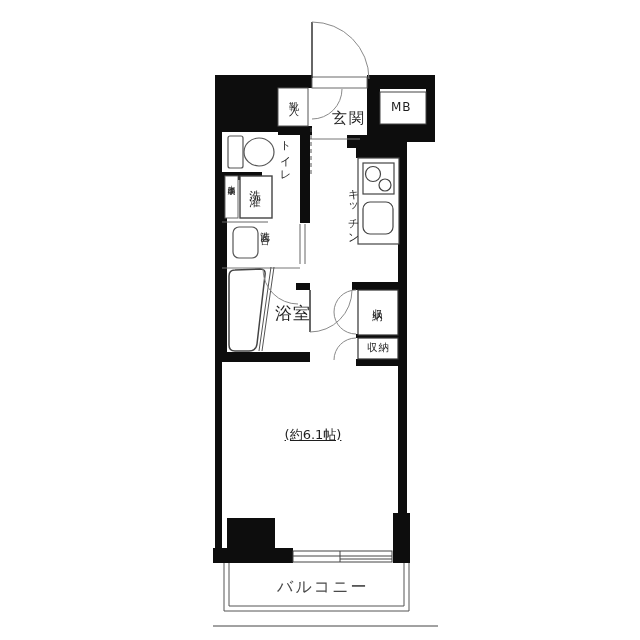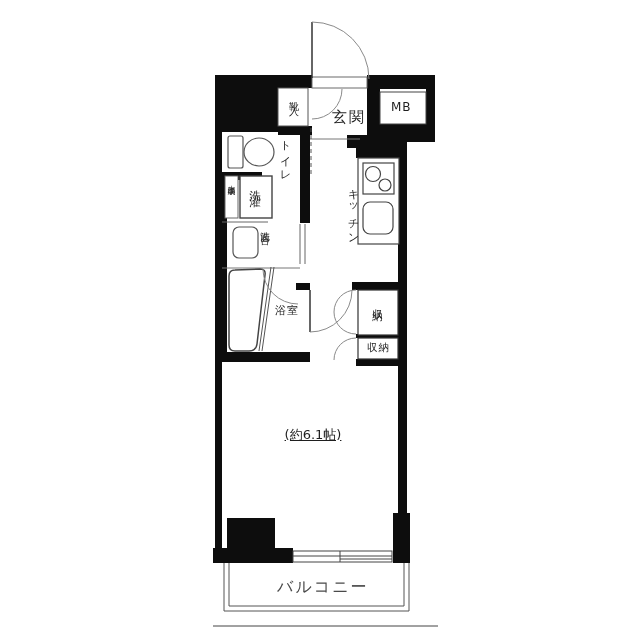--- a/index.html
+++ b/index.html
@@ -112,33 +112,33 @@
     </g>
     <g fill="none" stroke="#555555" stroke-width="1">
       <path d="M224,563 L224,611 L409,611 L409,563"></path>
       <path d="M229,563 L229,606 L404,606 L404,563"></path>
     </g>
     <line x1="213" y1="626" x2="438" y2="626" stroke="#444444" stroke-width="1"></line>
   </svg>
 
   <div class="lbl v" style="left:288px;top:93px;font-size:10px;letter-spacing:5px;">靴入</div>
 
-  <div class="lbl" style="left:332px;top:111px;font-size:15px;letter-spacing:2px;font-family:Liberation Mono, monospace;">玄関</div>
+  <div class="lbl" style="left:332px;top:111px;font-size:15px;letter-spacing:2px;">玄関</div>
 
   <div class="lbl" style="left:391px;top:101px;font-size:12px;letter-spacing:1px;">MB</div>
 
   <div class="lbl v" style="left:279px;top:133px;font-size:11px;letter-spacing:2px;">トイレ</div>
 
   <div class="lbl v" style="left:227px;top:179px;font-size:7.5px;letter-spacing:1px;">上部収納</div>
 
   <div class="lbl v" style="left:249px;top:181px;font-size:11.5px;letter-spacing:6px;">洗濯</div>
 
   <div class="lbl v" style="left:260px;top:224px;font-size:9.5px;letter-spacing:2px;">洗面台</div>
 
-  <div class="lbl" style="left:275px;top:305px;font-size:11px;letter-spacing:1px;">浴室</div>
+  <div class="lbl" style="left:275px;top:305px;font-size:17px;letter-spacing:1px;">浴室</div>
 
   <div class="lbl v" style="left:347px;top:182px;font-size:11px;letter-spacing:2px;">キッチン</div>
 
   <div class="lbl v" style="left:372px;top:300px;font-size:10.5px;letter-spacing:3px;">収納</div>
 
   <div class="lbl" style="left:367px;top:342px;font-size:10.5px;letter-spacing:1px;">収納</div>
 
 
   <div class="lbl" style="left:270px;top:428px;width:86px;text-align:center;font-size:13px;text-decoration:underline;">(約6.1帖)</div>
 

